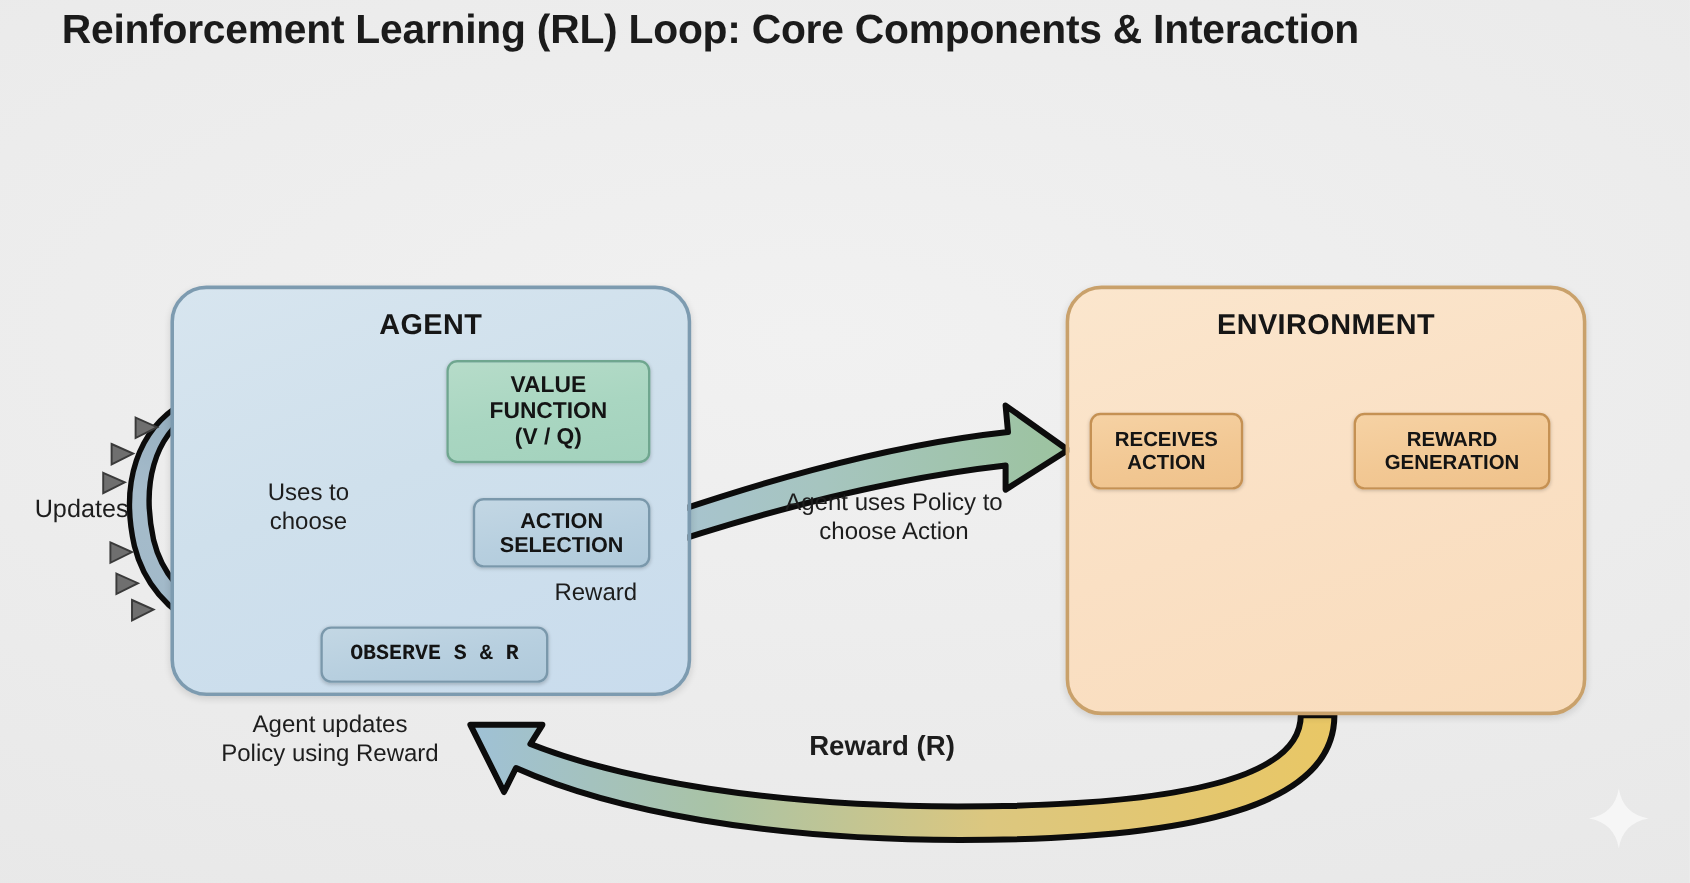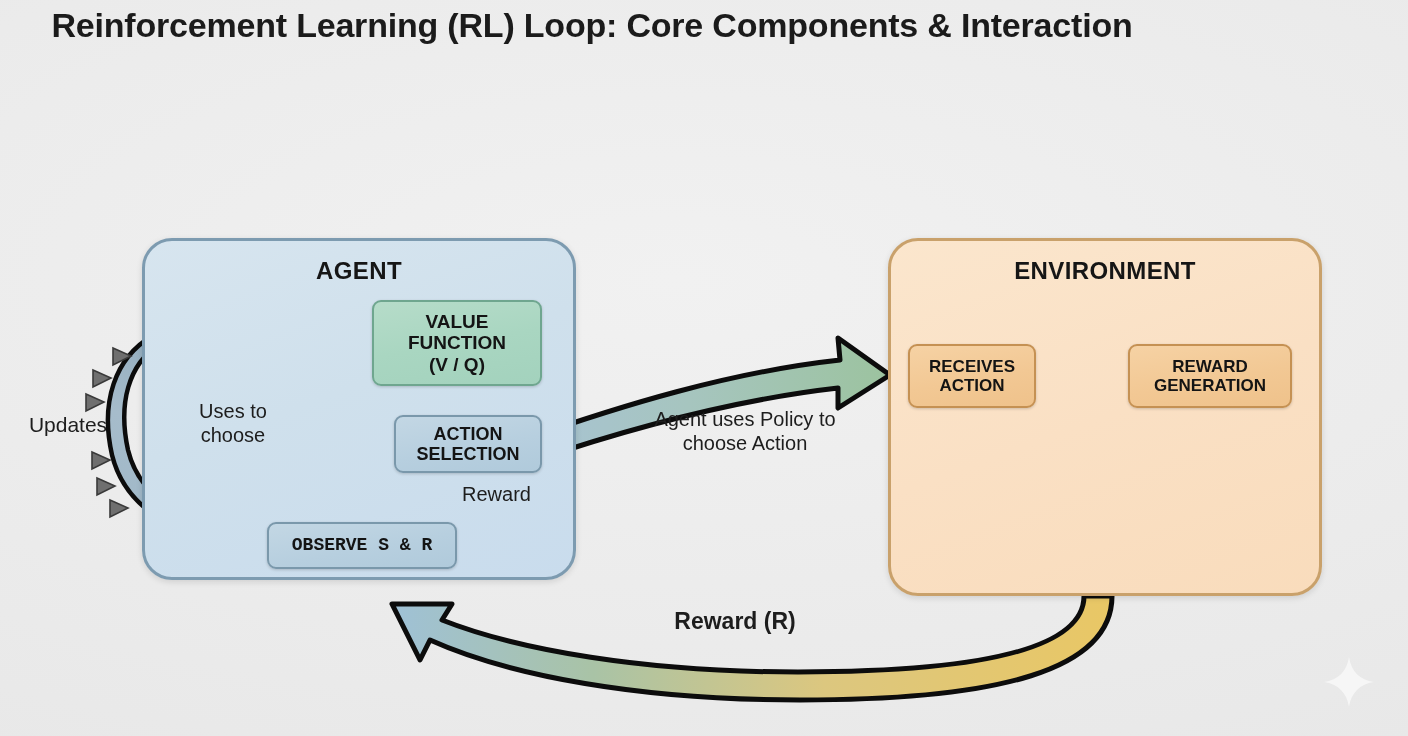--- a/index.html
+++ b/index.html
@@ -112,21 +112,21 @@
   
   .caption {
     position: absolute;
     color: #1d1d1d;
     font-size: 20px;
     line-height: 1.18;
     text-align: center;
     font-weight: normal;
   }
   #updates-caption        { left: 8px;   top: 413px;  width: 120px; font-size: 21px; }
-  #uses-to-choose-caption { left: 173px; top: 400px;  width: 120px; }
+  #uses-to-choose-caption { left: 197px; top: 400px;  width: 120px; }
   #outputs-caption        { left: 462px; top: 483px;  width: 100px; text-align: left; }
   #agent-uses-caption     { left: 610px; top: 408px;  width: 270px; }
   #agent-updates-caption  { left: 150px; top: 593px;  width: 250px; }
   #reward-caption         { left: 640px; top: 608px;  width: 190px; font-size: 23px; font-weight: bold; }
 
   
   #sparkle {
     position: absolute;
     left: 1322px;
     top: 655px;
@@ -273,20 +273,21 @@
   </div>
 
   <div id="updates-caption" class="caption">Updates</div>
 
   <div id="uses-to-choose-caption" class="caption">Uses to<br>choose</div>
 
   <div id="outputs-caption" class="caption">Reward</div>
 
   <div id="agent-uses-caption" class="caption">Agent uses Policy to<br>choose Action</div>
 
+  <div id="agent-updates-caption" class="caption">Agent updates<br>Policy using Reward</div>
 
   <div id="reward-caption" class="caption">Reward (R)</div>
 
   <svg id="sparkle" viewBox="0 0 100 100" xmlns="http://www.w3.org/2000/svg">
     <path d="M50 4 C54 30, 70 46, 96 50 C70 54, 54 70, 50 96 C46 70, 30 54, 4 50 C30 46, 46 30, 50 4 Z" fill="#fbfbfb"></path>
   </svg>
 
 </div>
 
 </body></html>

